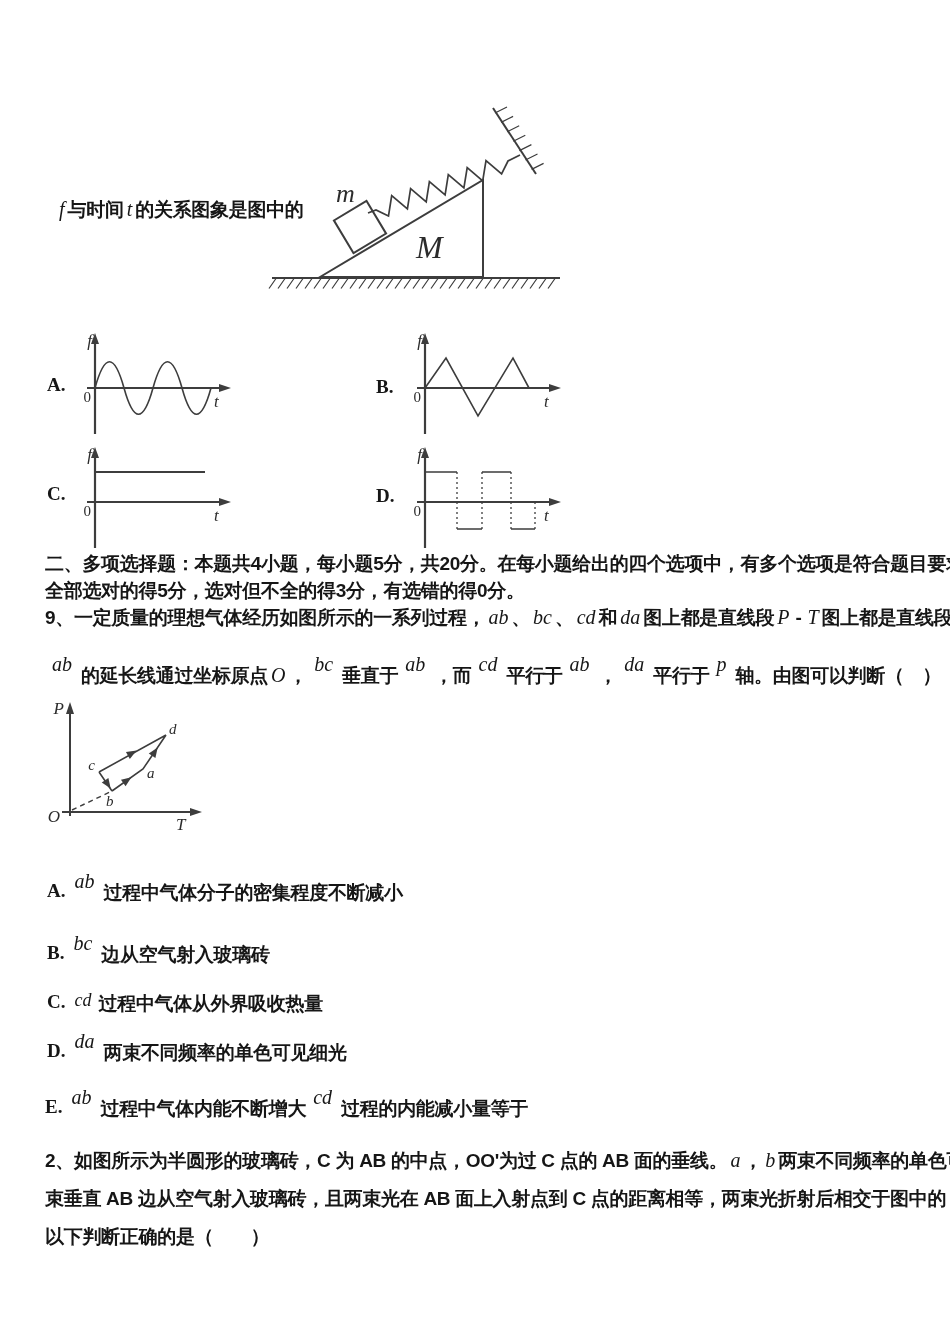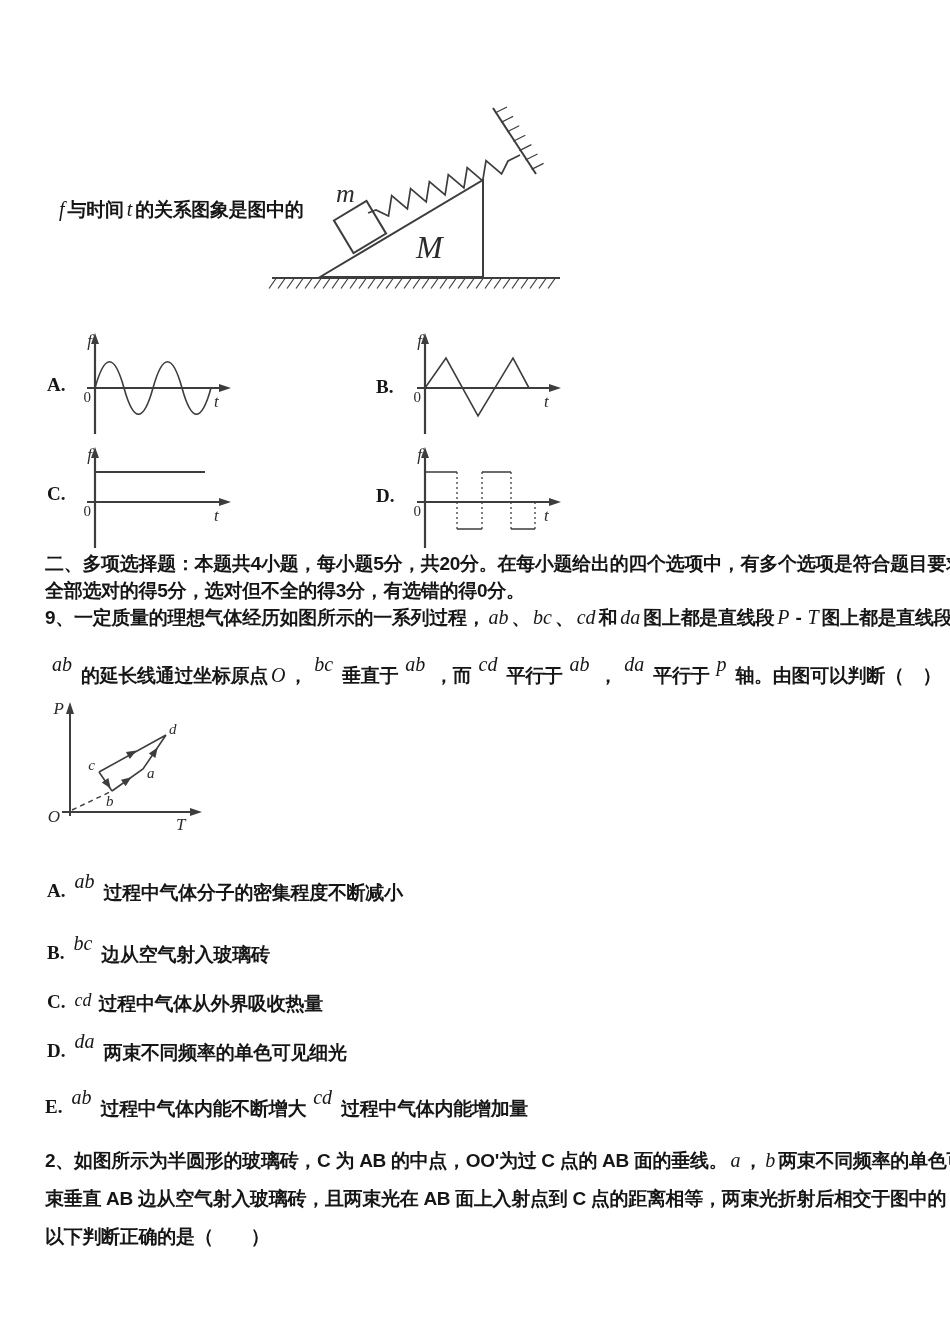--- a/index.html
+++ b/index.html
@@ -146,21 +146,21 @@
   <div class="abs cn optrow" style="left:47px;top:991px;">
     <span class="optletter">C.</span>
     <span><span class="itsm">cd</span><span>过程中气体从外界吸收热量</span></span>
   </div>
   <div class="abs cn optrow" style="left:47px;top:1040px;">
     <span class="optletter">D.</span>
     <span><span class="sup">da</span><span>两束不同频率的单色可见细光</span></span>
   </div>
   <div class="abs cn optrow" style="left:45px;top:1096px;">
     <span class="optletter">E.</span>
-    <span><span class="sup">ab</span><span>过程中气体内能不断增大</span><span class="sup">cd</span><span>过程中气体内能增加量</span></span>
+    <span><span class="sup">ab</span><span>过程中气体内能不断增大</span><span class="sup">cd</span><span>过程的内能减小量等于</span></span>
   </div>
 
   <div class="abs cn q8" style="left:45px;top:1141px;">
     <div class="q8line"><span>2、如图所示为半圆形的玻璃砖，C 为 AB 的中点，OO'为过 C 点的 AB 面的垂线。</span><span class="it">a</span><span>，</span><span class="it">b</span><span>两束不同频率的单色可见细光</span></div>
     <div class="q8line"><span>束垂直 AB 边从空气射入玻璃砖，且两束光在 AB 面上入射点到 C 点的距离相等，两束光折射后相交于图中的 P 点，</span></div>
     <div class="q8line"><span>以下判断正确的是（　　）</span></div>
   </div>
 
 </div>
 

